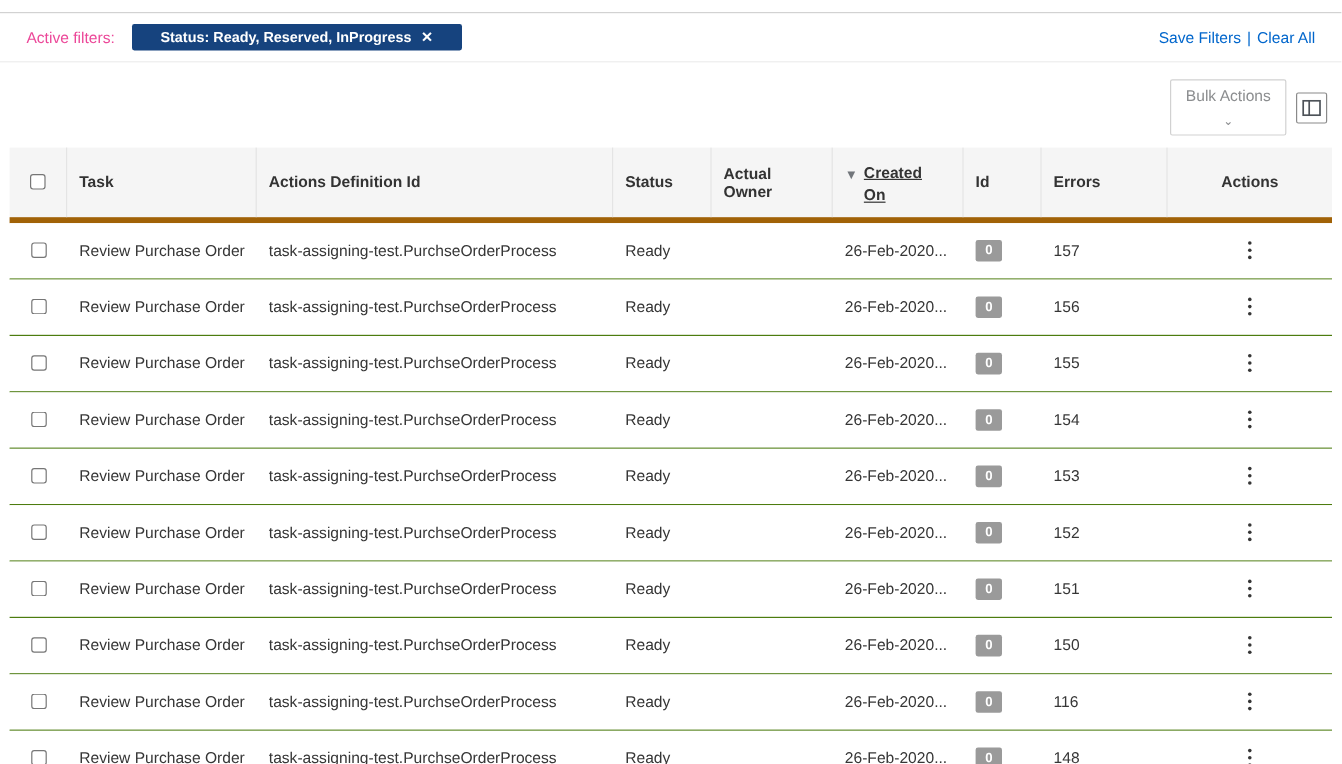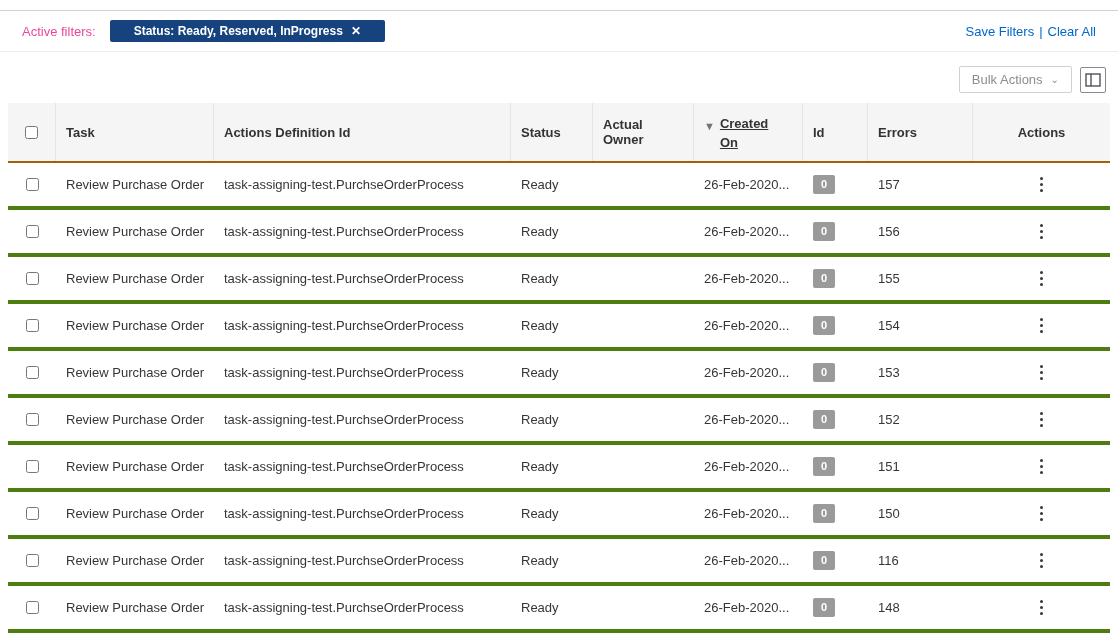--- a/index.html
+++ b/index.html
@@ -54,20 +54,21 @@
     border: 1px solid #d1d1d1;
     border-radius: 2px;
     color: #8b8d8f;
     font-family: "Liberation Sans", sans-serif;
     font-size: 13px;
     padding: 5px 12px;
     display: inline-flex;
     align-items: center;
     gap: 8px;
     cursor: default;
+    flex-direction: column;
   }
   .bulk-actions-btn .caret { font-size: 10px; color: #8b8d8f; }
   .col-picker-btn {
     width: 26px; height: 26px;
     background: #ffffff;
     border: 1px solid #8a8a8a;
     border-radius: 2px;
     display: inline-flex;
     align-items: center;
     justify-content: center;
@@ -77,41 +78,41 @@
 
   
   .task-table {
     margin: 6px 8px 0 8px;
     --cols: 48px 158px 297px 82px 101px 109px 65px 105px 1fr;
   }
   .thead {
     display: grid;
     grid-template-columns: var(--cols);
     background: #f5f5f5;
-    border-bottom: 2px solid #a16207;
+    border-bottom: 5px solid #a16207;
     min-height: 60px;
   }
   .th {
     font-weight: bold;
     color: #333333;
     display: flex;
     align-items: center;
     padding: 8px 10px;
     border-right: 1px solid #e4e4e4;
     cursor: pointer;
   }
   .th:last-child { border-right: none; }
   .th.center { justify-content: center; }
   .sort-caret { color: #72767b; font-size: 11px; margin-right: 5px; align-self: flex-start; margin-top: 9px; }
   .th-wrap { width: 58px; line-height: 1.45; margin-top: 4px; text-decoration: underline; }
 
   .tbody .tr {
     display: grid;
     grid-template-columns: var(--cols);
-    border-bottom: 4px solid #4d7c0f;
+    border-bottom: 1px solid #4d7c0f;
     height: 47px;
     background: #ffffff;
   }
   .td {
     display: flex;
     align-items: center;
     padding: 0 10px;
     color: #363636;
     overflow: hidden;
     white-space: nowrap;

